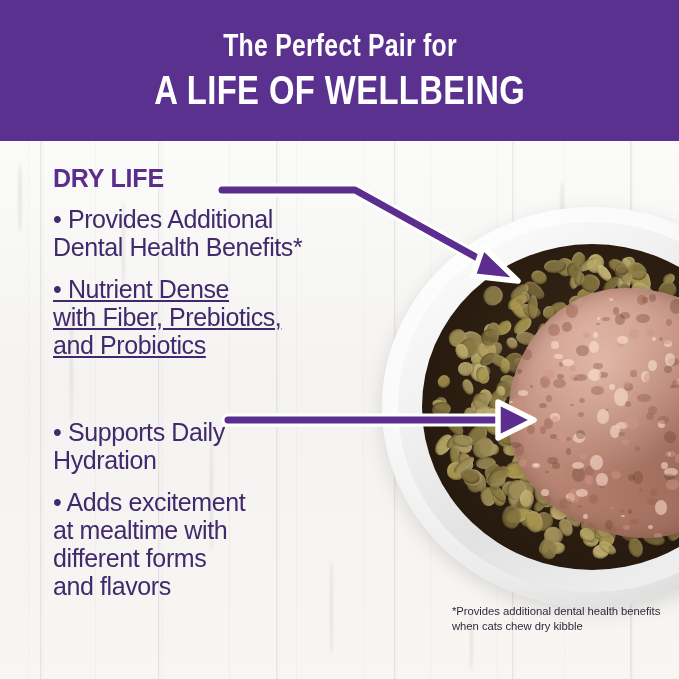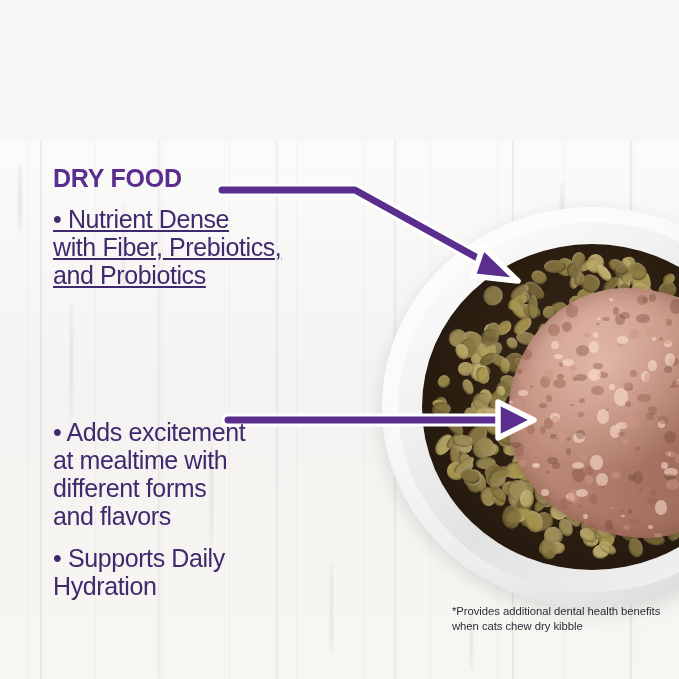--- a/index.html
+++ b/index.html
@@ -587,47 +587,53 @@
             <div class="pspeck" style="left: 109.568px; top: 143.88px; width: 7.25906px; height: 4.27214px; background: rgba(150, 95, 78, 0.45);"></div>
             <div class="pspeck" style="left: 82.9529px; top: 97.653px; width: 12.6886px; height: 9.3371px; background: rgba(150, 95, 78, 0.45);"></div>
             <div class="pspeck" style="left: 58.5884px; top: 233.461px; width: 11.1214px; height: 13.4725px; background: rgba(255, 228, 214, 0.55);"></div>
             <div class="pspeck" style="left: 65.0238px; top: 89.1118px; width: 4.62859px; height: 4.26429px; background: rgba(150, 95, 78, 0.45);"></div>
             <div class="pspeck" style="left: 121.549px; top: 82.0441px; width: 7.09591px; height: 6.84268px; background: rgba(150, 95, 78, 0.45);"></div>
           </div>
       </div>
     </div>
   </div>
 
+  <div class="banner">
+    <div class="banner-l1">The Perfect Pair for</div>
+    <div class="banner-l2">A LIFE OF WELLBEING</div>
+  </div>
 
   <svg class="arrows" viewBox="0 0 679 679">
 
     <g>
       <path d="M222,190 L355,190 L492,266" stroke="#ffffff" stroke-width="13" fill="none" stroke-linecap="round" stroke-linejoin="round"></path>
       <path d="M222,190 L355,190 L492,266" stroke="#5b2d8e" stroke-width="7" fill="none" stroke-linecap="round" stroke-linejoin="round"></path>
       <path d="M518,281 L473,276 L483,247 Z" fill="#5b2d8e" stroke="#ffffff" stroke-width="5.5" stroke-linejoin="round"></path>
     </g>
 
     <g>
       <path d="M228,420 L505,420" stroke="#ffffff" stroke-width="13" fill="none" stroke-linecap="round"></path>
       <path d="M228,420 L505,420" stroke="#5b2d8e" stroke-width="7" fill="none" stroke-linecap="round"></path>
       <path d="M534,420 L498,438 L498,402 Z" fill="#5b2d8e" stroke="#ffffff" stroke-width="5.5" stroke-linejoin="round"></path>
     </g>
   </svg>
 
   <div class="col">
-    <div class="head">DRY FOOD</div>
+    <div class="head">DRY LIFE</div>
+    <div class="bullet" style="white-space:pre-line;">• Provides Additional
+Dental Health Benefits*</div>
     <div class="bullet" style="white-space:pre-line;text-decoration:underline;">• Nutrient Dense
 with Fiber, Prebiotics,
 and Probiotics</div>
   </div>
 
   <div class="sec2">
+    <div class="bullet" style="white-space:pre-line;">• Supports Daily
+Hydration</div>
     <div class="bullet" style="white-space:pre-line;">• Adds excitement
 at mealtime with
 different forms
 and flavors</div>
-    <div class="bullet" style="white-space:pre-line;">• Supports Daily
-Hydration</div>
   </div>
 
   <div class="foot">*Provides additional dental health benefits when cats chew dry kibble</div>
 
 </div>
 
 </body></html>

